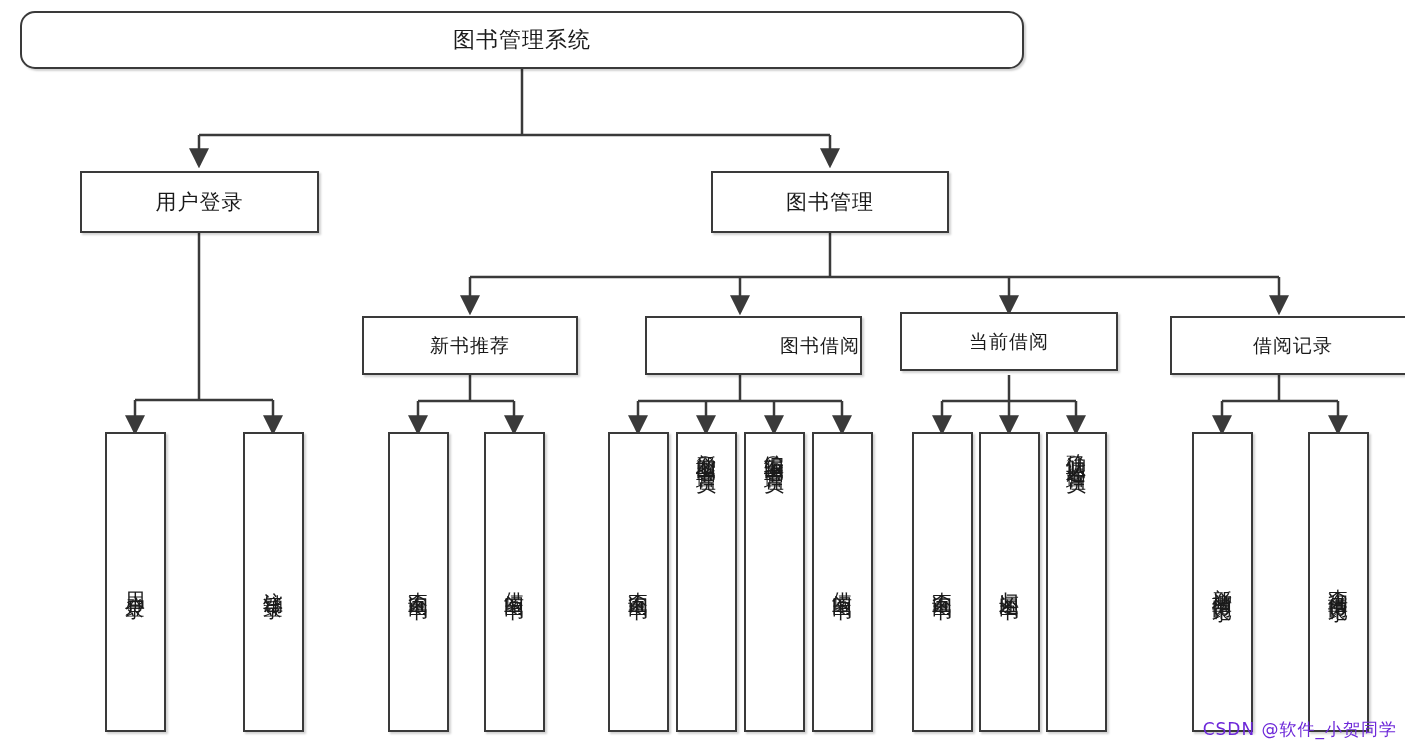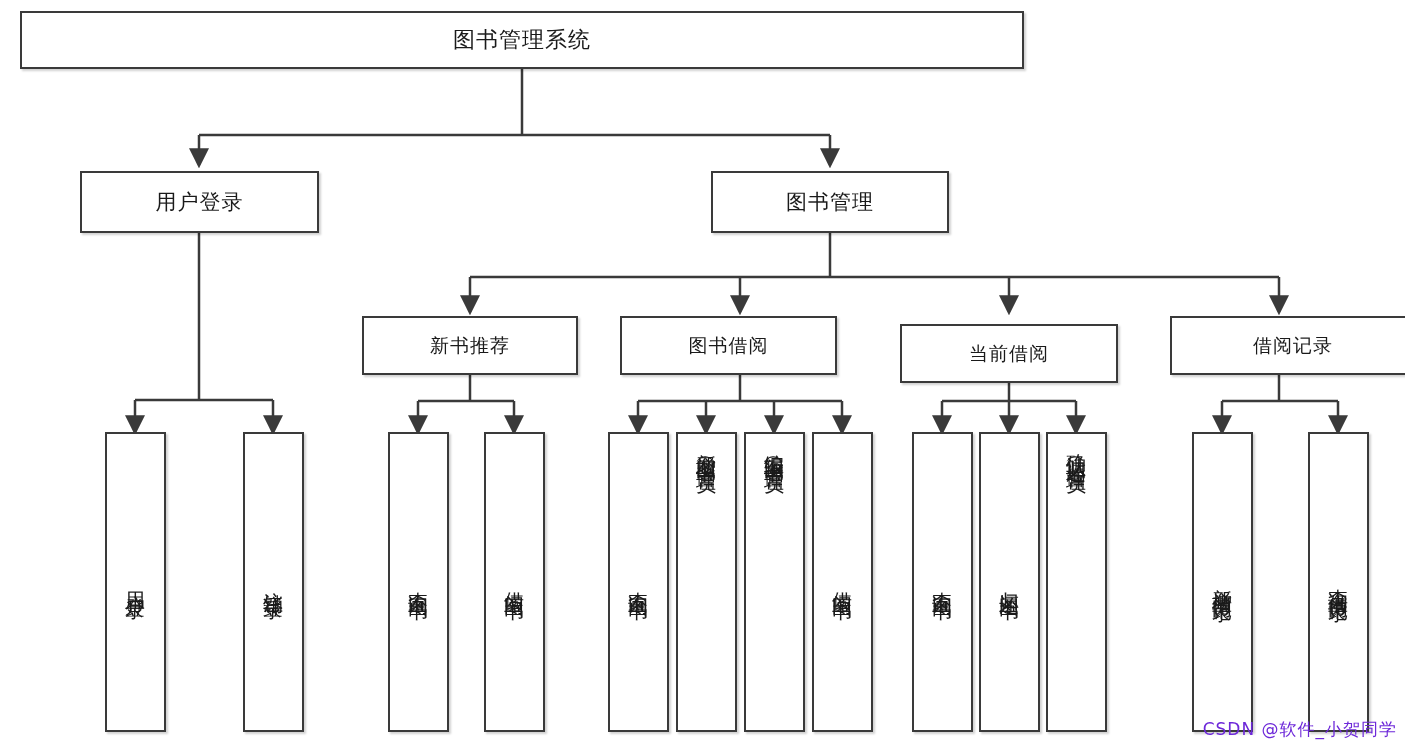--- a/index.html
+++ b/index.html
@@ -110,41 +110,41 @@
       <path d="M 1076 401 L 1076 432" marker-end="url(#arrow)"></path>
 
       <path d="M 1279 375 L 1279 401"></path>
       <path d="M 1222 401 L 1338 401"></path>
       <path d="M 1222 401 L 1222 432" marker-end="url(#arrow)"></path>
       <path d="M 1338 401 L 1338 432" marker-end="url(#arrow)"></path>
 
     </g>
   </svg>
 
-  <div class="node root" style="left:20px;top:11px;width:1004px;height:58px;">
+  <div class="node root" style="left:20px;top:11px;width:1004px;height:58px;border-radius:15px;">
     <span>图书管理系统</span>
   </div>
 
   <div class="node level2" style="left:80px;top:171px;width:239px;height:62px;">
     <span>用户登录</span>
   </div>
 
   <div class="node level2" style="left:711px;top:171px;width:238px;height:62px;text-align:center;">
     <span>图书管理</span>
   </div>
 
   <div class="node level3" style="left:362px;top:316px;width:216px;height:59px;">
     <span>新书推荐</span>
   </div>
 
-  <div class="node level3" style="left:620px;top:316px;width:217px;height:59px;">
+  <div class="node level3" style="left:645px;top:316px;width:217px;height:59px;justify-content:flex-end;">
     <span>图书借阅</span>
   </div>
 
-  <div class="node level3" style="left:900px;top:324px;width:218px;height:59px;">
+  <div class="node level3" style="left:900px;top:312px;width:218px;height:59px;">
     <span>当前借阅</span>
   </div>
 
   <div class="node level3" style="left:1170px;top:316px;width:246px;height:59px;">
     <span>借阅记录</span>
   </div>
 
   <div class="node leaf center" style="left:105px;top:432px;width:61px;height:300px;">
     <span class="vlabel">用户登录</span>
   </div>

